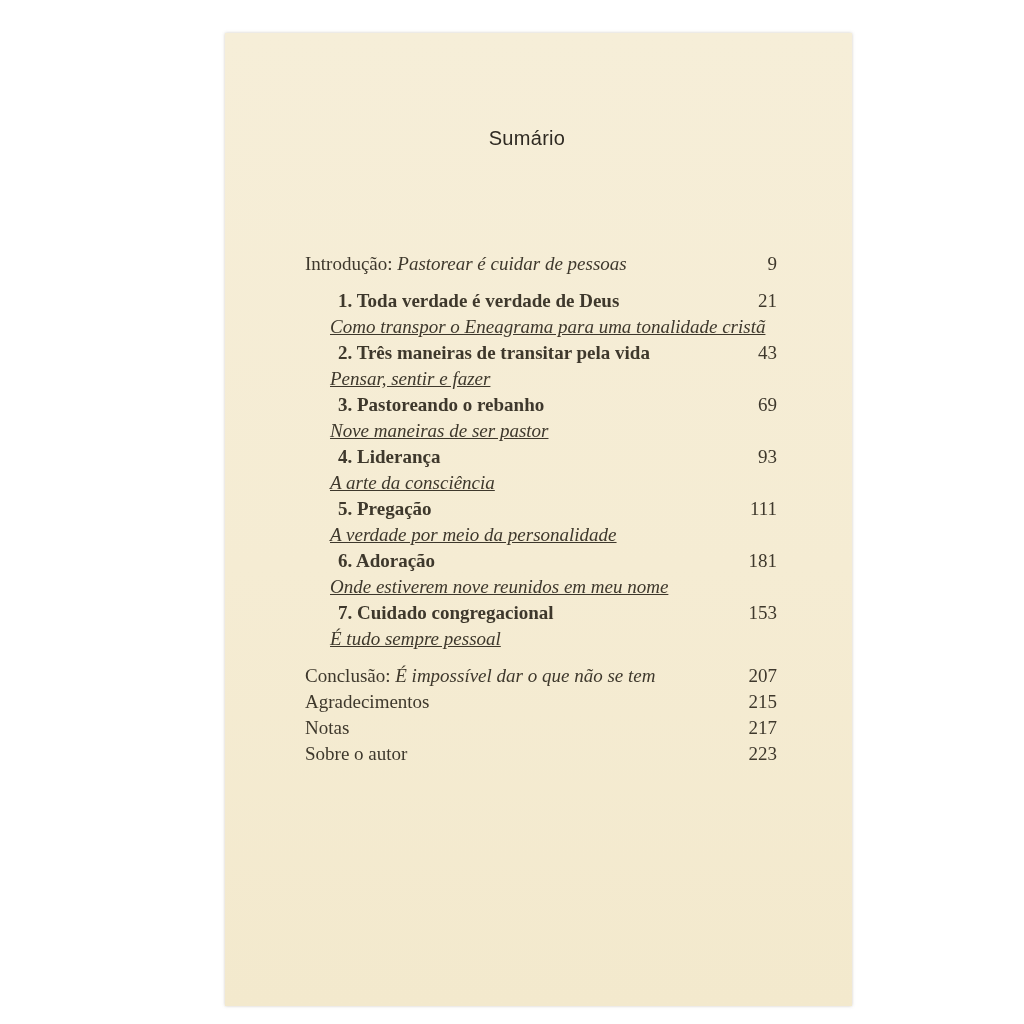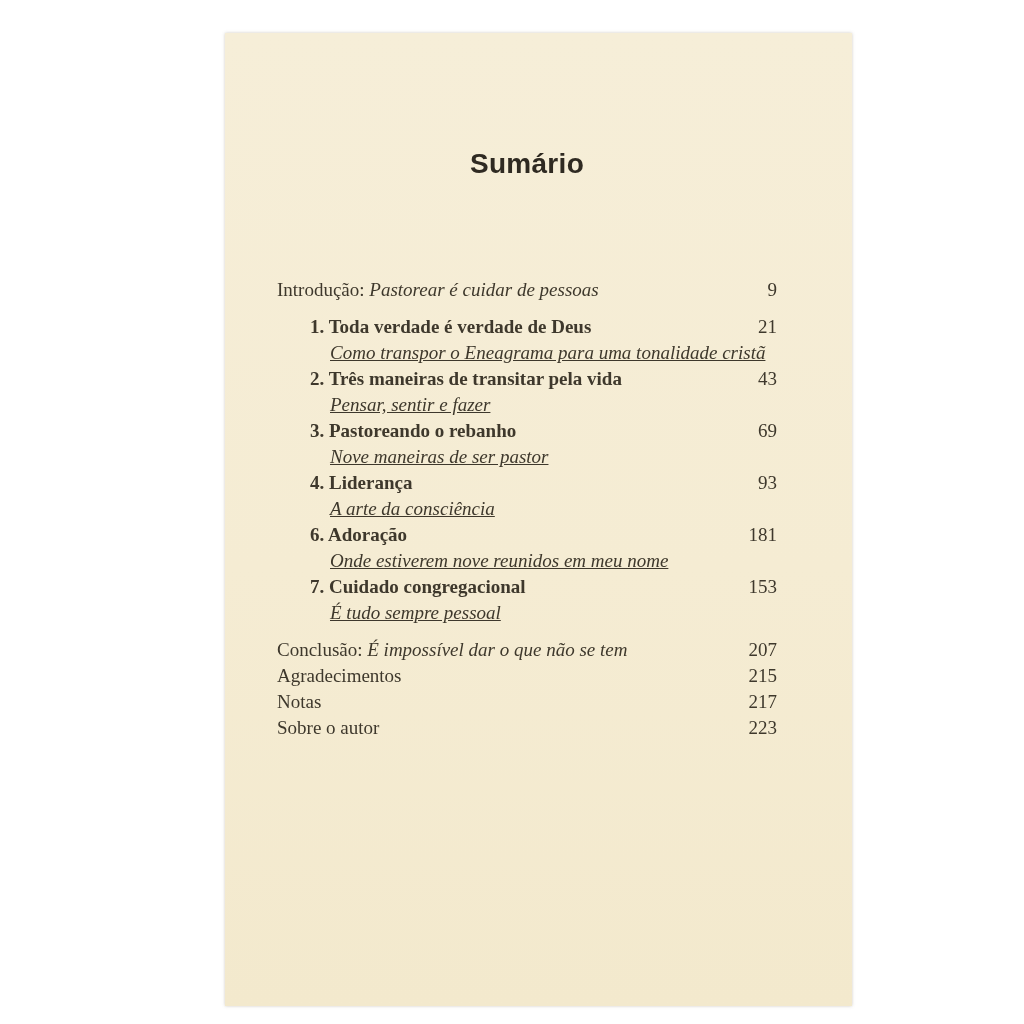--- a/index.html
+++ b/index.html
@@ -19,37 +19,38 @@
     background: linear-gradient(180deg, #f6eed8 0%, #f5ecd3 55%, #f3e9cd 100%);
     box-shadow: 0 0 3px rgba(120,110,90,0.35);
     box-sizing: border-box;
     padding: 0 75px 0 52px;
     color: #3e382c;
     font-family: "Liberation Serif", "DejaVu Serif", serif;
     font-size: 19px;
     line-height: 26px;
   }
   .page-title {
-    margin-top: 116px;
+    margin-top: 90px;
     text-align: center;
     font-family: "Liberation Sans", "DejaVu Sans", sans-serif;
-    font-weight: bold;
-    font-size: 28px;
+    font-weight: normal;
+    font-size: 20px;
     line-height: 30px;
     letter-spacing: 0.3px;
     color: #2f2a22;
   }
   .toc {
     margin-top: 98px;
   }
   .toc-entry.gap { margin-top: 11px; }
   .toc-line {
     display: flex;
     justify-content: space-between;
     align-items: baseline;
+    margin-left: 28px;
   }
   .toc-label { white-space: nowrap; }
   .chapter .toc-label { padding-left: 33px; font-weight: bold; }
   .toc-pagenum {
     text-align: right;
     min-width: 40px;
     white-space: nowrap;
   }
   .ital { font-style: italic; }
   .toc-subtitle {
@@ -94,20 +95,27 @@
       </div>
       <div class="toc-entry chapter">
         <div class="toc-line">
           <span class="toc-label">4. Liderança</span>
           <span class="toc-pagenum">93</span>
         </div>
         <div class="toc-subtitle">A arte da consciência</div>
       </div>
       <div class="toc-entry chapter">
         <div class="toc-line">
+          <span class="toc-label">5. Pregação</span>
+          <span class="toc-pagenum">111</span>
+        </div>
+        <div class="toc-subtitle">A verdade por meio da personalidade</div>
+      </div>
+      <div class="toc-entry chapter">
+        <div class="toc-line">
           <span class="toc-label">6. Adoração</span>
           <span class="toc-pagenum">181</span>
         </div>
         <div class="toc-subtitle">Onde estiverem nove reunidos em meu nome</div>
       </div>
       <div class="toc-entry chapter">
         <div class="toc-line">
           <span class="toc-label">7. Cuidado congregacional</span>
           <span class="toc-pagenum">153</span>
         </div>

